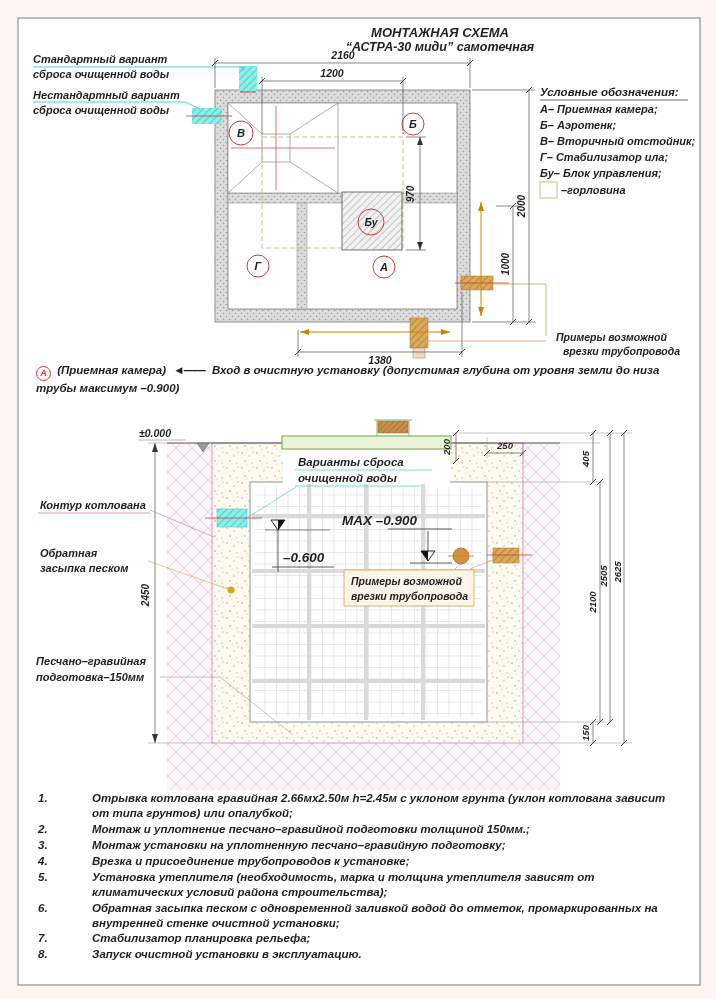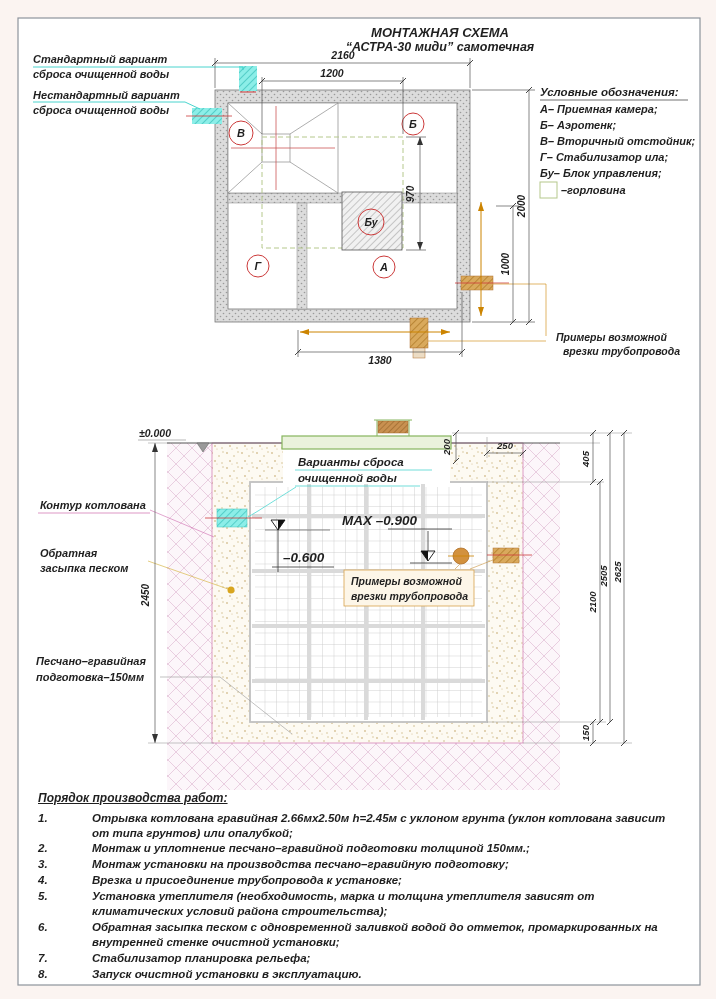--- a/index.html
+++ b/index.html
@@ -336,39 +336,44 @@
     <text x="589" y="459" font-size="9.5" text-anchor="middle" transform="rotate(-90 589 459)">405</text>
     <text x="596" y="602" font-size="9.5" text-anchor="middle" transform="rotate(-90 596 602)">2100</text>
     <text x="607" y="576" font-size="9.5" text-anchor="middle" transform="rotate(-90 607 576)">2505</text>
     <text x="621" y="572" font-size="9.5" text-anchor="middle" transform="rotate(-90 621 572)">2625</text>
     <text x="589" y="733" font-size="9.5" text-anchor="middle" transform="rotate(-90 589 733)">150</text>
   </g>
 </svg>
 
 <div class="html-layer">
   <div class="notes">
+    <div class="note">
+      <span class="nmark">А</span>
+      <span>(Приемная камера)</span>
+      <span class="narrow">◄——</span>
+      <span>Вход в очистную установку (допустимая глубина от уровня земли до низа трубы максимум –0.900)</span>
+    </div>
   </div>
 
   <div class="worklist">
-    <div class="wl-title">Порядок производства работ:</div>
     <div class="wl-row">
       <span class="wl-num">1.</span>
       <span class="wl-text">Отрывка котлована гравийная 2.66мх2.50м h=2.45м с уклоном грунта (уклон котлована зависит от типа грунтов) или опалубкой;</span>
     </div>
     <div class="wl-row">
       <span class="wl-num">2.</span>
       <span class="wl-text">Монтаж и уплотнение песчано–гравийной подготовки толщиной 150мм.;</span>
     </div>
     <div class="wl-row">
       <span class="wl-num">3.</span>
-      <span class="wl-text">Монтаж установки на производства песчано–гравийную подготовку;</span>
+      <span class="wl-text">Монтаж установки на уплотненную песчано–гравийную подготовку;</span>
     </div>
     <div class="wl-row">
       <span class="wl-num">4.</span>
-      <span class="wl-text">Врезка и присоединение трубопровода к установке;</span>
+      <span class="wl-text">Врезка и присоединение трубопроводов к установке;</span>
     </div>
     <div class="wl-row">
       <span class="wl-num">5.</span>
       <span class="wl-text">Установка утеплителя (необходимость, марка и толщина утеплителя зависят от климатических условий района строительства);</span>
     </div>
     <div class="wl-row">
       <span class="wl-num">6.</span>
       <span class="wl-text">Обратная засыпка песком с одновременной заливкой водой до отметок, промаркированных на внутренней стенке очистной установки;</span>
     </div>
     <div class="wl-row">

